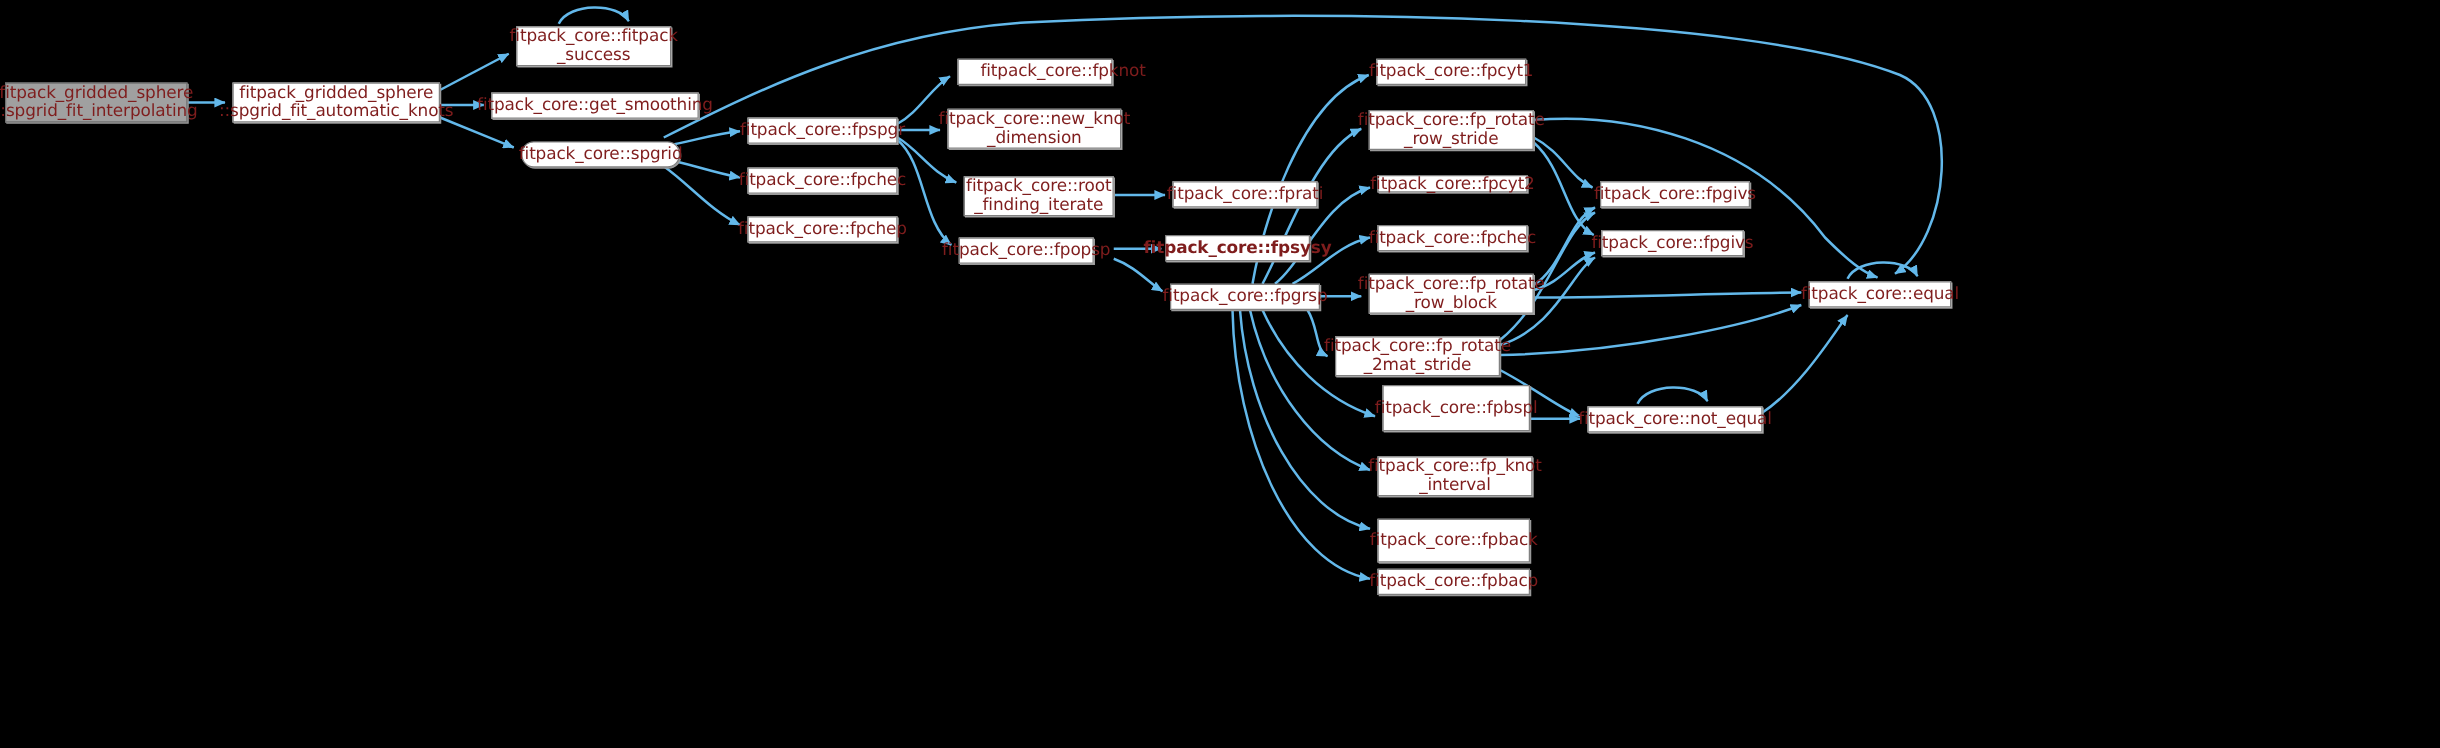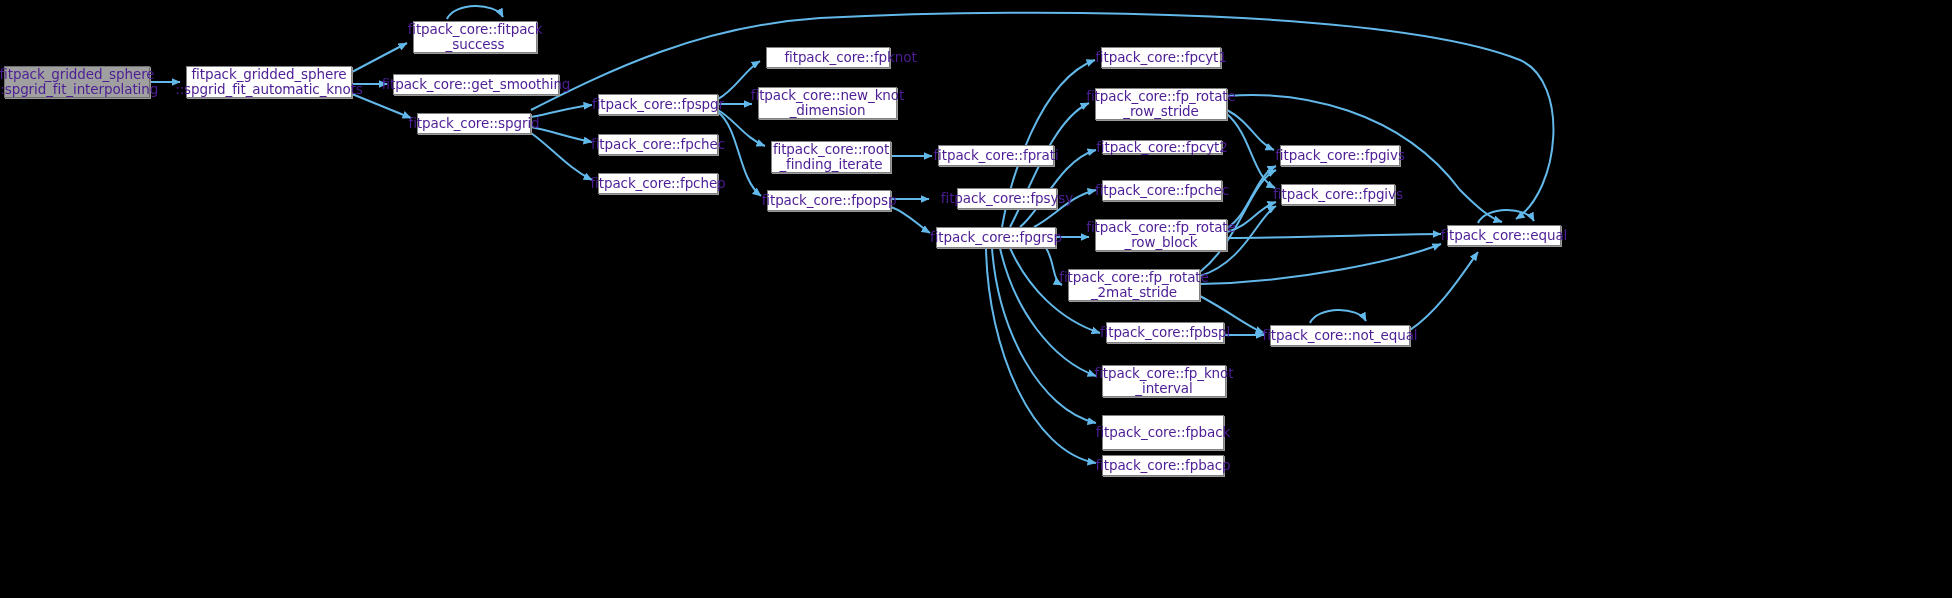--- a/index.html
+++ b/index.html
@@ -1,19 +1,19 @@
 <!DOCTYPE html>
 <html><head>
 <meta charset="utf-8">
 <style>
   html,body{margin:0;padding:0;background:#000;}
   #canvas{position:relative;width:1952px;height:598px;background:#000;overflow:hidden;
           font-family:"DejaVu Sans","Liberation Sans",sans-serif;}
   .node{position:absolute;box-sizing:border-box;background:#ffffff;border:1px solid #808080;
-        color:#4c1d95;font-size:13.5px;line-height:15px;text-align:center;
+        color:#7f1d1d;font-size:13.5px;line-height:15px;text-align:center;
         display:flex;align-items:center;justify-content:center;white-space:pre;
         box-shadow:1px 1px 0 0 #9a9a9a;letter-spacing:-0.1px;}
   .node.current{background:#a0a0a0;border:1px solid #707070;}
   svg.edges{position:absolute;left:0;top:0;width:1952px;height:598px;pointer-events:none;}
   .edge{fill:none;stroke:#63b8ea;stroke-width:2;}
   .ahead{fill:#63b8ea;}
 </style>
 </head>
 <body>
 
@@ -91,43 +91,43 @@
     <path class="edge" marker-end="url(#ah)" d="M1478,223 C1486,206 1526,206 1534,221"></path>
   </svg>
 
   <div class="node current" style="left:4px;top:66px;width:146px;height:32px;">fitpack_gridded_sphere
 ::spgrid_fit_interpolating</div>
   <div class="node" style="left:186px;top:66px;width:166px;height:32px;">fitpack_gridded_sphere
 ::spgrid_fit_automatic_knots</div>
   <div class="node" style="left:413px;top:21px;width:124px;height:32px;">fitpack_core::fitpack
 _success</div>
   <div class="node" style="left:393px;top:74px;width:166px;height:21px;">fitpack_core::get_smoothing</div>
-  <div class="node" style="left:417px;top:113px;width:114px;height:21px;">fitpack_core::spgrid</div>
+  <div class="node" style="left:417px;top:113px;width:127px;height:21px;border-radius:10px;">fitpack_core::spgrid</div>
   <div class="node" style="left:598px;top:134px;width:120px;height:21px;">fitpack_core::fpchec</div>
   <div class="node" style="left:598px;top:173px;width:120px;height:21px;">fitpack_core::fpchep</div>
   <div class="node" style="left:598px;top:94px;width:120px;height:21px;">fitpack_core::fpspgr</div>
   <div class="node" style="left:766px;top:47px;width:124px;height:21px;padding-left:45px;">fitpack_core::fpknot</div>
   <div class="node" style="left:758px;top:87px;width:139px;height:32px;">fitpack_core::new_knot
 _dimension</div>
   <div class="node" style="left:771px;top:141px;width:120px;height:32px;">fitpack_core::root
 _finding_iterate</div>
-  <div class="node" style="left:767px;top:190px;width:124px;height:21px;">fitpack_core::fpopsp</div>
+  <div class="node" style="left:767px;top:190px;width:108px;height:21px;">fitpack_core::fpopsp</div>
   <div class="node" style="left:938px;top:145px;width:116px;height:21px;">fitpack_core::fprati</div>
-  <div class="node" style="left:957px;top:188px;width:100px;height:21px;">fitpack_core::fpsysy</div>
+  <div class="node" style="left:932px;top:188px;width:116px;height:21px;font-weight:bold;">fitpack_core::fpsysy</div>
   <div class="node" style="left:936px;top:227px;width:120px;height:21px;">fitpack_core::fpgrsp</div>
   <div class="node" style="left:1101px;top:47px;width:120px;height:21px;">fitpack_core::fpcyt1</div>
   <div class="node" style="left:1095px;top:88px;width:132px;height:32px;">fitpack_core::fp_rotate
 _row_stride</div>
   <div class="node" style="left:1102px;top:140px;width:120px;height:14px;">fitpack_core::fpcyt2</div>
   <div class="node" style="left:1102px;top:180px;width:120px;height:21px;">fitpack_core::fpchec</div>
   <div class="node" style="left:1095px;top:219px;width:132px;height:32px;">fitpack_core::fp_rotate
 _row_block</div>
   <div class="node" style="left:1068px;top:269px;width:132px;height:32px;">fitpack_core::fp_rotate
 _2mat_stride</div>
-  <div class="node" style="left:1106px;top:322px;width:118px;height:21px;">fitpack_core::fpbspl</div>
+  <div class="node" style="left:1106px;top:308px;width:118px;height:37px;">fitpack_core::fpbspl</div>
   <div class="node" style="left:1102px;top:365px;width:124px;height:32px;">fitpack_core::fp_knot
 _interval</div>
   <div class="node" style="left:1102px;top:415px;width:122px;height:35px;">fitpack_core::fpback</div>
   <div class="node" style="left:1102px;top:455px;width:122px;height:21px;">fitpack_core::fpbacp</div>
   <div class="node" style="left:1280px;top:145px;width:120px;height:21px;">fitpack_core::fpgivs</div>
   <div class="node" style="left:1281px;top:184px;width:114px;height:21px;">fitpack_core::fpgivs</div>
   <div class="node" style="left:1270px;top:325px;width:140px;height:21px;">fitpack_core::not_equal</div>
   <div class="node" style="left:1447px;top:225px;width:114px;height:21px;">fitpack_core::equal</div>
 </div>
 

